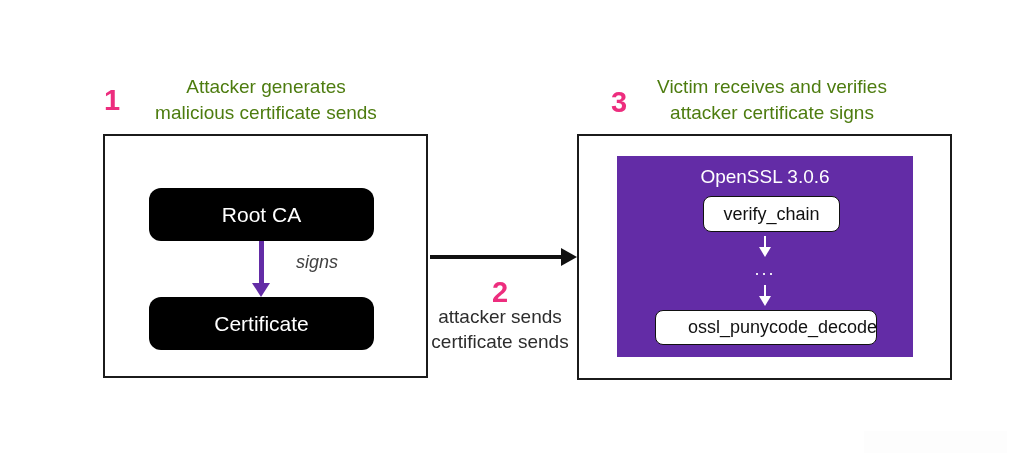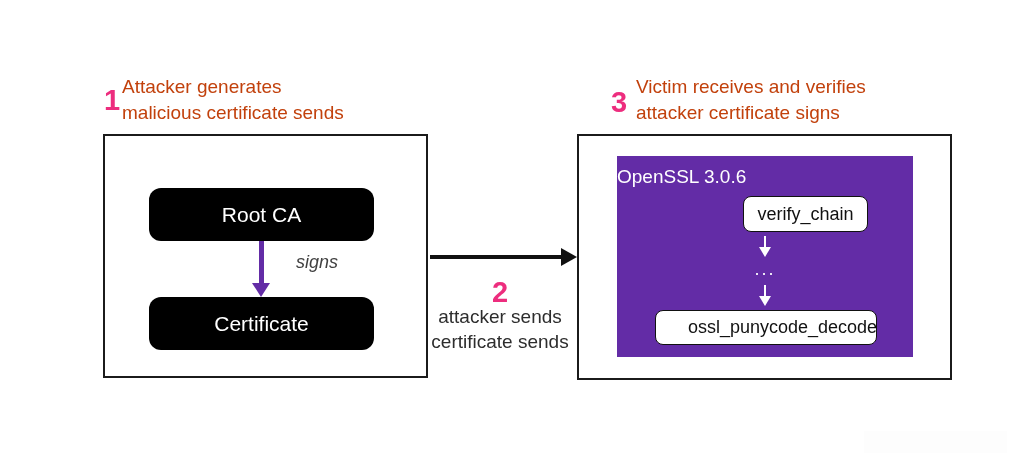--- a/index.html
+++ b/index.html
@@ -18,23 +18,24 @@
     color: #ED2D7E;
     font-size: 29px;
     font-weight: bold;
     text-align: center;
     width: 32px;
     line-height: 32px;
   }
 
   
   .step-title {
-    color: #c2410c;
+    color: #4d7c0f;
     font-size: 19px;
     line-height: 26px;
+    text-align: center;
   }
   .step-caption {
     color: #2D2D2D;
     font-size: 19px;
     line-height: 25px;
     text-align: center;
   }
 
   
   .panel {
@@ -53,21 +54,21 @@
     align-items: center;
     justify-content: center;
     box-sizing: border-box;
   }
 
   
   .runtime-rect { background: #632CA6; }
   .runtime-label {
     color: #ffffff;
     font-size: 19px;
-    text-align: left;
+    text-align: center;
   }
 
   
   .node-white {
     background: #ffffff;
     border: 1.5px solid #111111;
     border-radius: 8px;
     color: #111111;
     font-size: 18px;
     display: flex;
@@ -153,21 +154,21 @@
   <div class="abs step-title" style="left:636px; top:74px; width:272px;">
     <div>Victim receives and verifies</div>
     <div>attacker certificate signs</div>
   </div>
 
   <div class="abs panel" style="left:577px; top:134px; width:375px; height:246px;"></div>
 
   <div class="abs runtime-rect" style="left:617px; top:156px; width:296px; height:201px;"></div>
   <div class="abs runtime-label" style="left:617px; top:166px; width:296px;">OpenSSL 3.0.6</div>
 
-  <div class="abs node-white" style="left:703px; top:196px; width:125px; height:36px;margin-left:40px;">
+  <div class="abs node-white" style="left:703px; top:196px; width:137px; height:36px;">
     <span>verify_chain</span>
   </div>
 
   <div class="abs vline-white" style="left:764px; top:236px; height:11px;"></div>
   <div class="abs head-down-white" style="left:759px; top:247px;"></div>
 
   <div class="abs dots" style="left:617px; top:260px; width:296px;">...</div>
 
   <div class="abs vline-white" style="left:764px; top:285px; height:11px;"></div>
   <div class="abs head-down-white" style="left:759px; top:296px;"></div>

